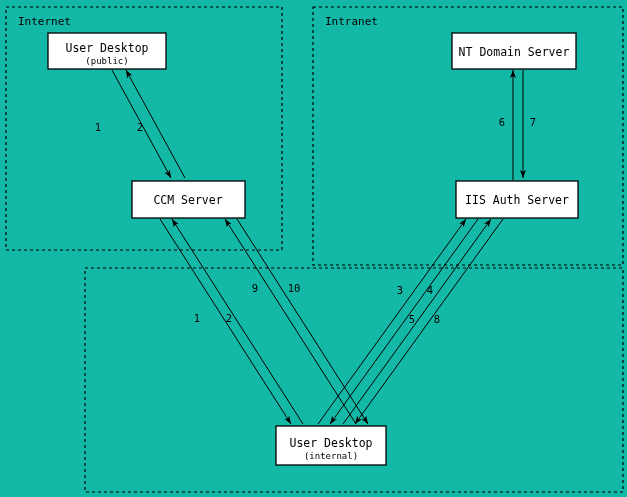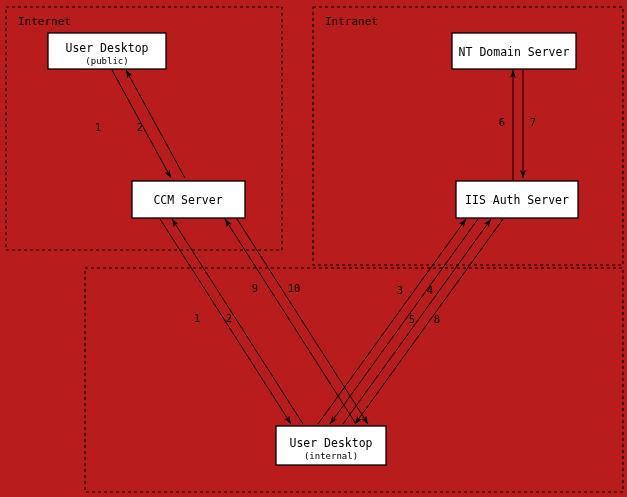--- a/index.html
+++ b/index.html
@@ -4,21 +4,21 @@
 <style>
   html, body {
     margin: 0;
     padding: 0;
     background: #ffffff;
   }
   #diagram-root {
     position: relative;
     width: 627px;
     height: 497px;
-    background: #b91c1c;
+    background: #14b8a6;
     font-family: "DejaVu Sans Mono", monospace;
   }
   svg#diagram-svg {
     position: absolute;
     top: 0;
     left: 0;
     width: 627px;
     height: 497px;
   }
   .zone-border {

